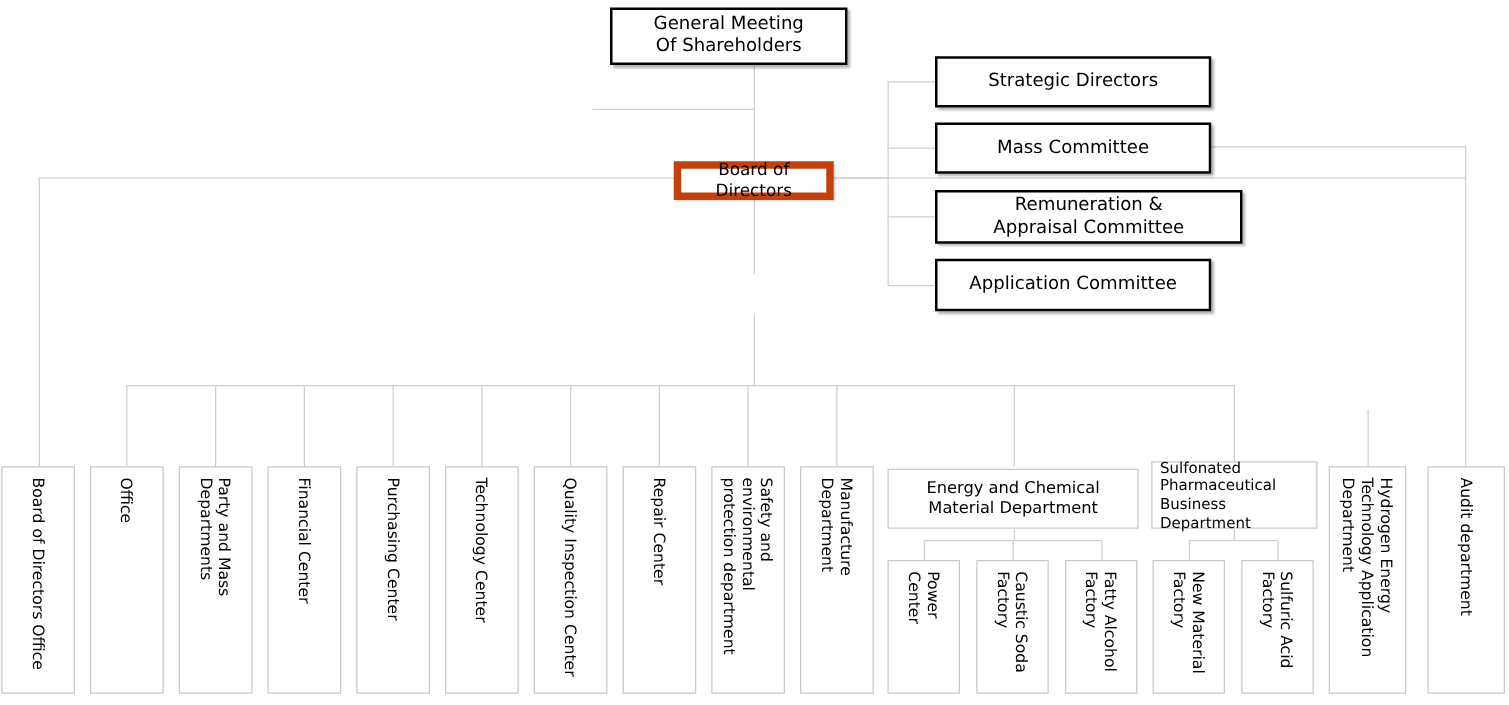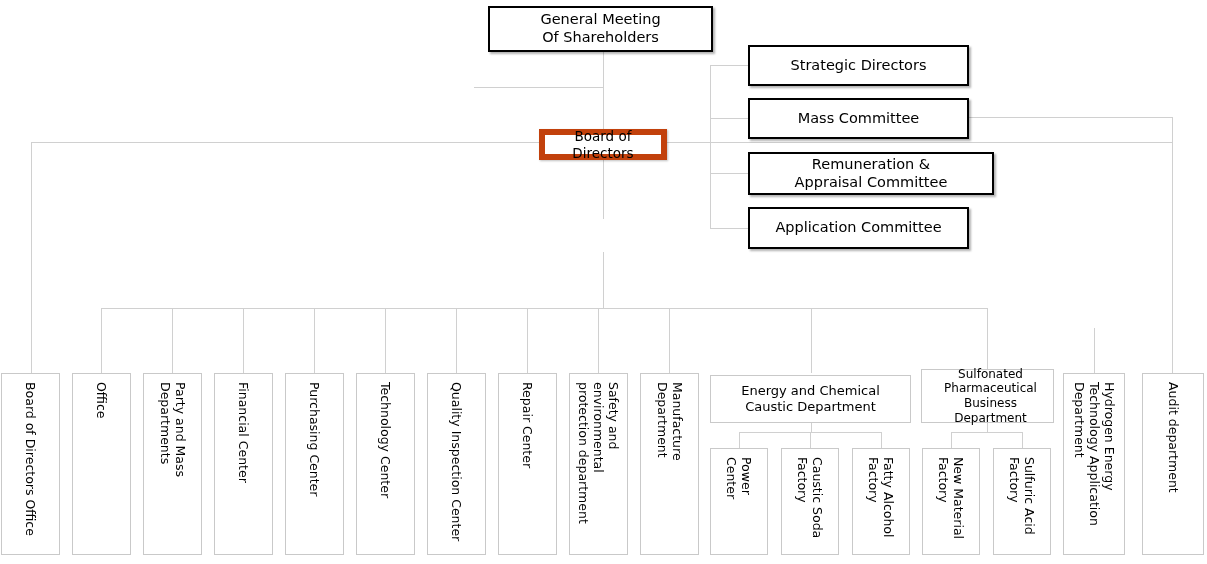--- a/index.html
+++ b/index.html
@@ -69,21 +69,21 @@
   .node.vtext .vt {
     writing-mode: vertical-rl;
     text-orientation: mixed;
     white-space: pre-line;
     line-height: 1.2;
     font-size: 12.5px;
     text-align: left;
   }
   .node.lal {
     justify-content: flex-start;
-    text-align: center;
+    text-align: left;
     padding-left: 6px;
     font-size: 12px;
   }
 </style>
 </head>
 <body>
 
 <div id="chart">
 
   <div class="line v" style="left:603px; top:52px; height:79px;"></div>
@@ -131,21 +131,21 @@
   <div class="line v" style="left:811px; top:423px; height:9px;"></div>
   <div class="line v" style="left:739px; top:432px; height:16px;"></div>
   <div class="line v" style="left:810px; top:432px; height:16px;"></div>
   <div class="line v" style="left:881px; top:432px; height:16px;"></div>
 
   <div class="line h" style="left:951px; top:432px; width:71px;"></div>
   <div class="line v" style="left:987px; top:423px; height:9px;"></div>
   <div class="line v" style="left:951px; top:432px; height:16px;"></div>
   <div class="line v" style="left:1022px; top:432px; height:16px;"></div>
 
-  <div class="node strong" style="left:488px; top:6px; width:225px; height:46px;">General Meeting
+  <div class="node strong" style="left:488px; top:6px; width:190px; height:46px;">General Meeting
 Of Shareholders</div>
 
 
   <div class="node medium" style="left:539px; top:129px; width:128px; height:31px;">Board of Directors</div>
 
 
   <div class="node strong" style="left:748px; top:45px; width:221px; height:41px;">Strategic Directors</div>
 
   <div class="node strong" style="left:748px; top:98px; width:221px; height:41px;">Mass Committee</div>
 
@@ -202,21 +202,21 @@
     <span class="vt">Hydrogen Energy
 Technology Application
 Department</span>
   </div>
 
   <div class="node light vtext" style="left:1142px; top:373px; width:62px; height:182px;">
     <span class="vt">Audit department</span>
   </div>
 
   <div class="node light" style="left:710px; top:375px; width:201px; height:48px; font-size:13px;">Energy and Chemical
-Caustic Department</div>
+Material Department</div>
 
   <div class="node light lal" style="left:921px; top:369px; width:133px; height:54px;">Sulfonated
 Pharmaceutical
 Business Department</div>
 
   <div class="node light vtext" style="left:710px; top:448px; width:58px; height:107px;">
     <span class="vt">Power
 Center</span>
   </div>
 

